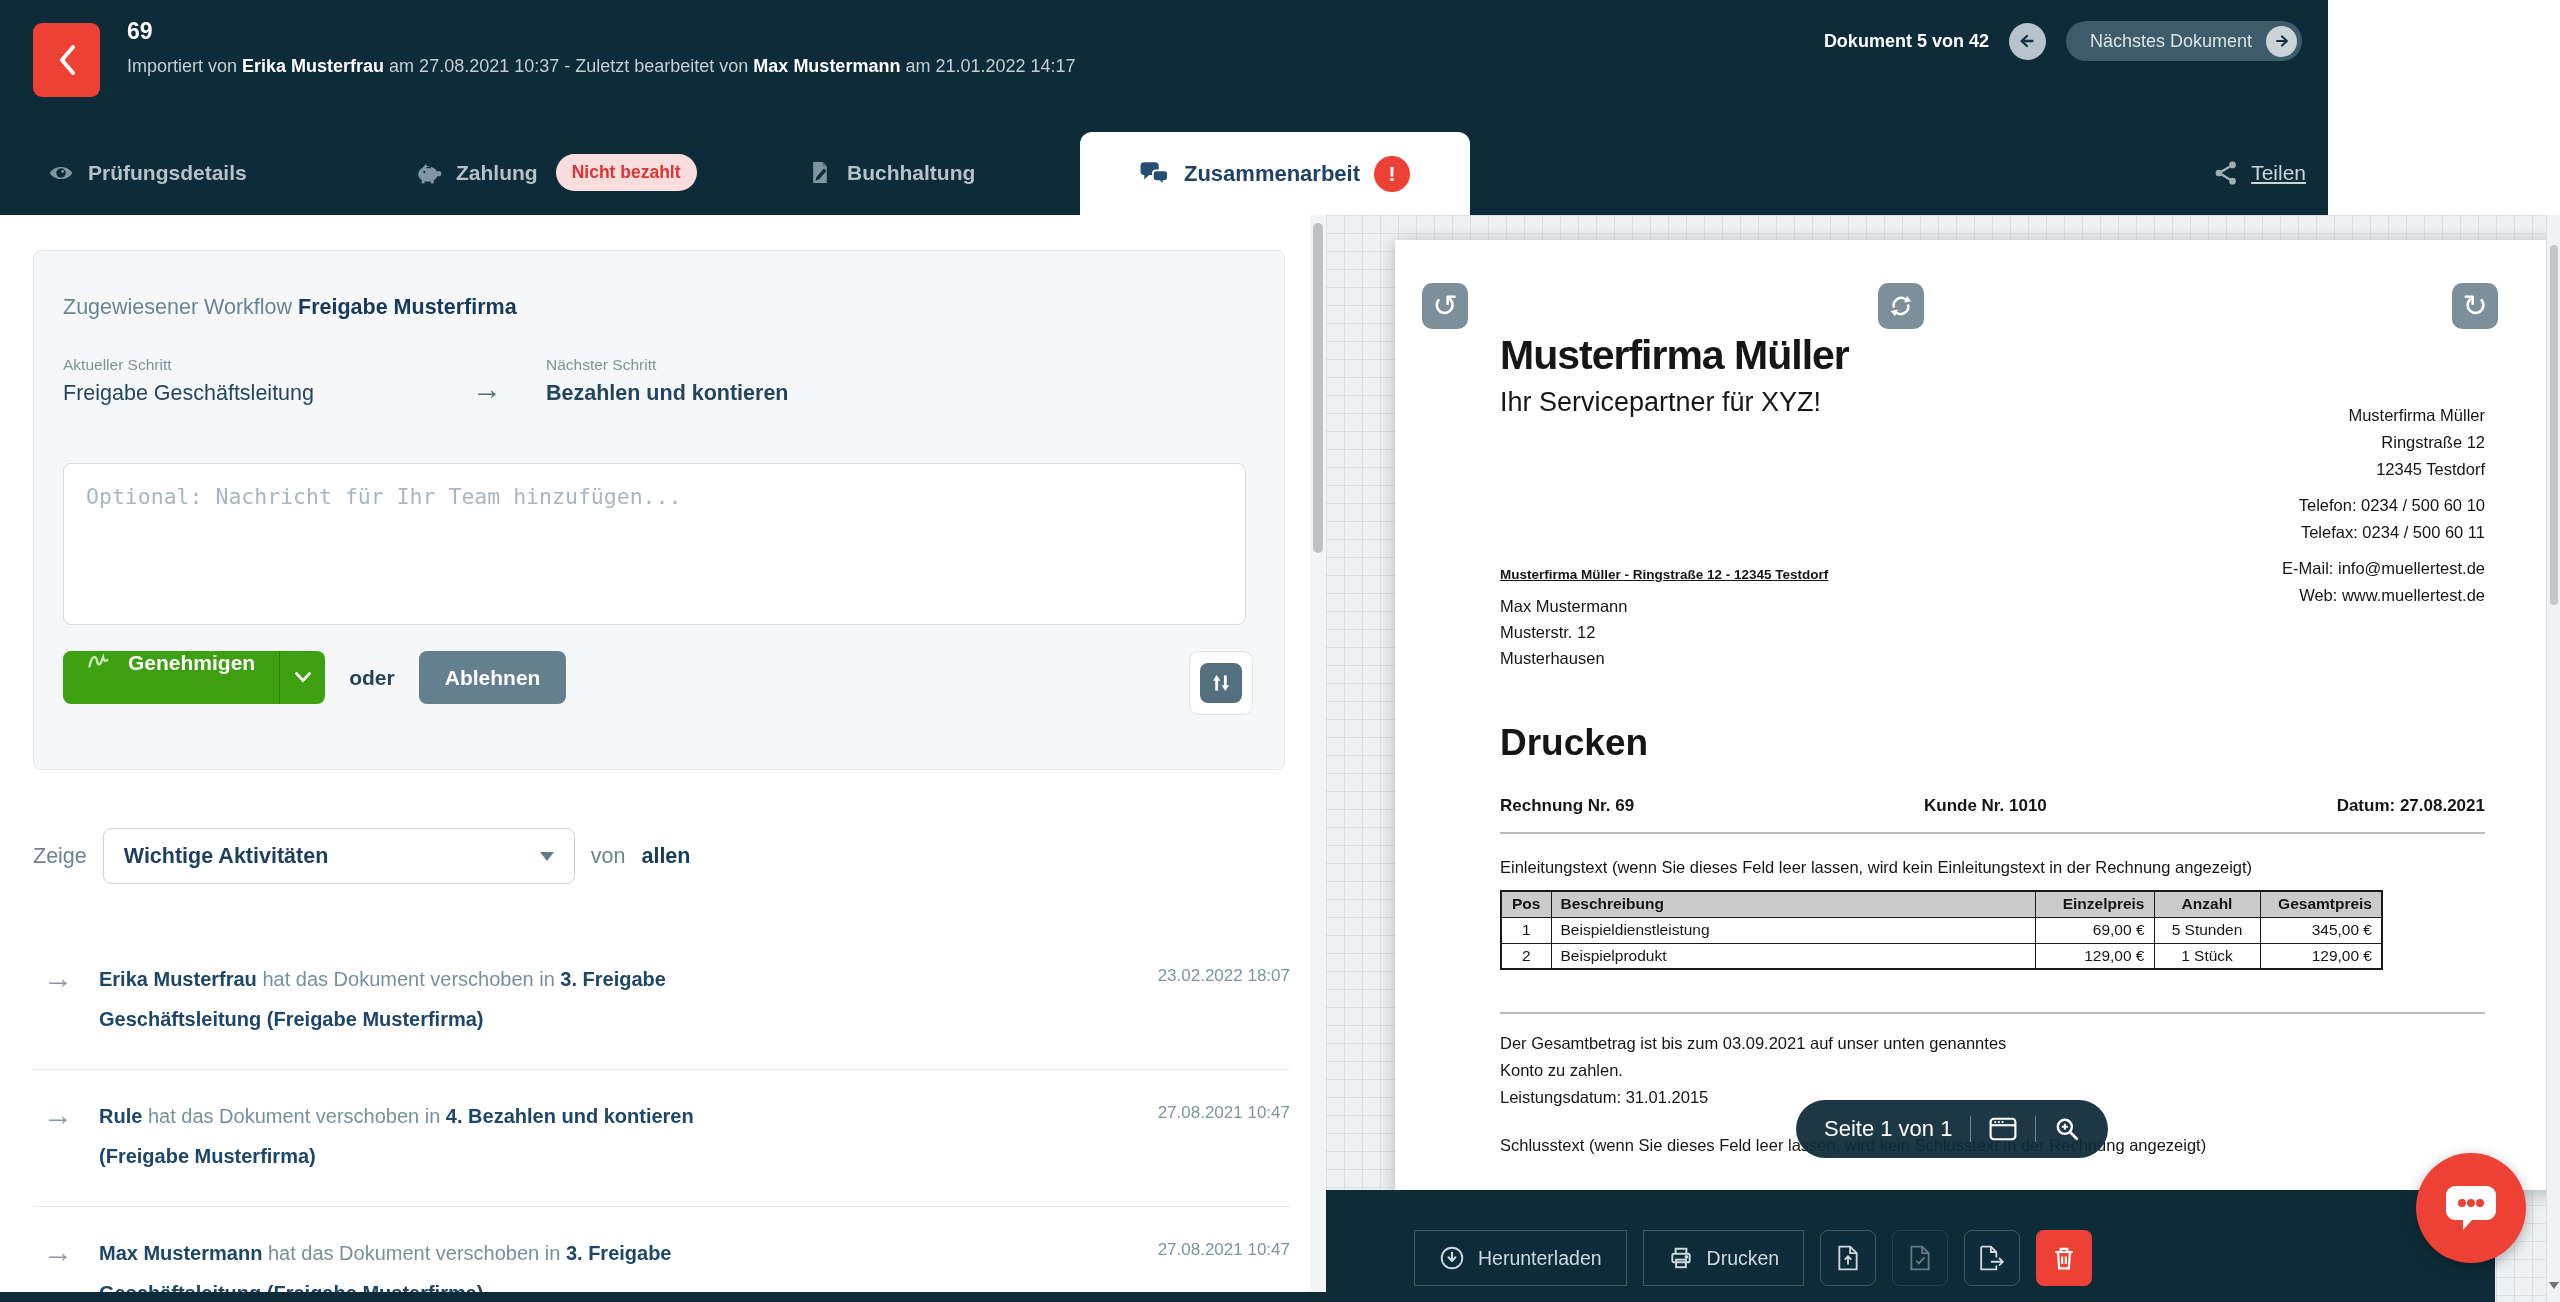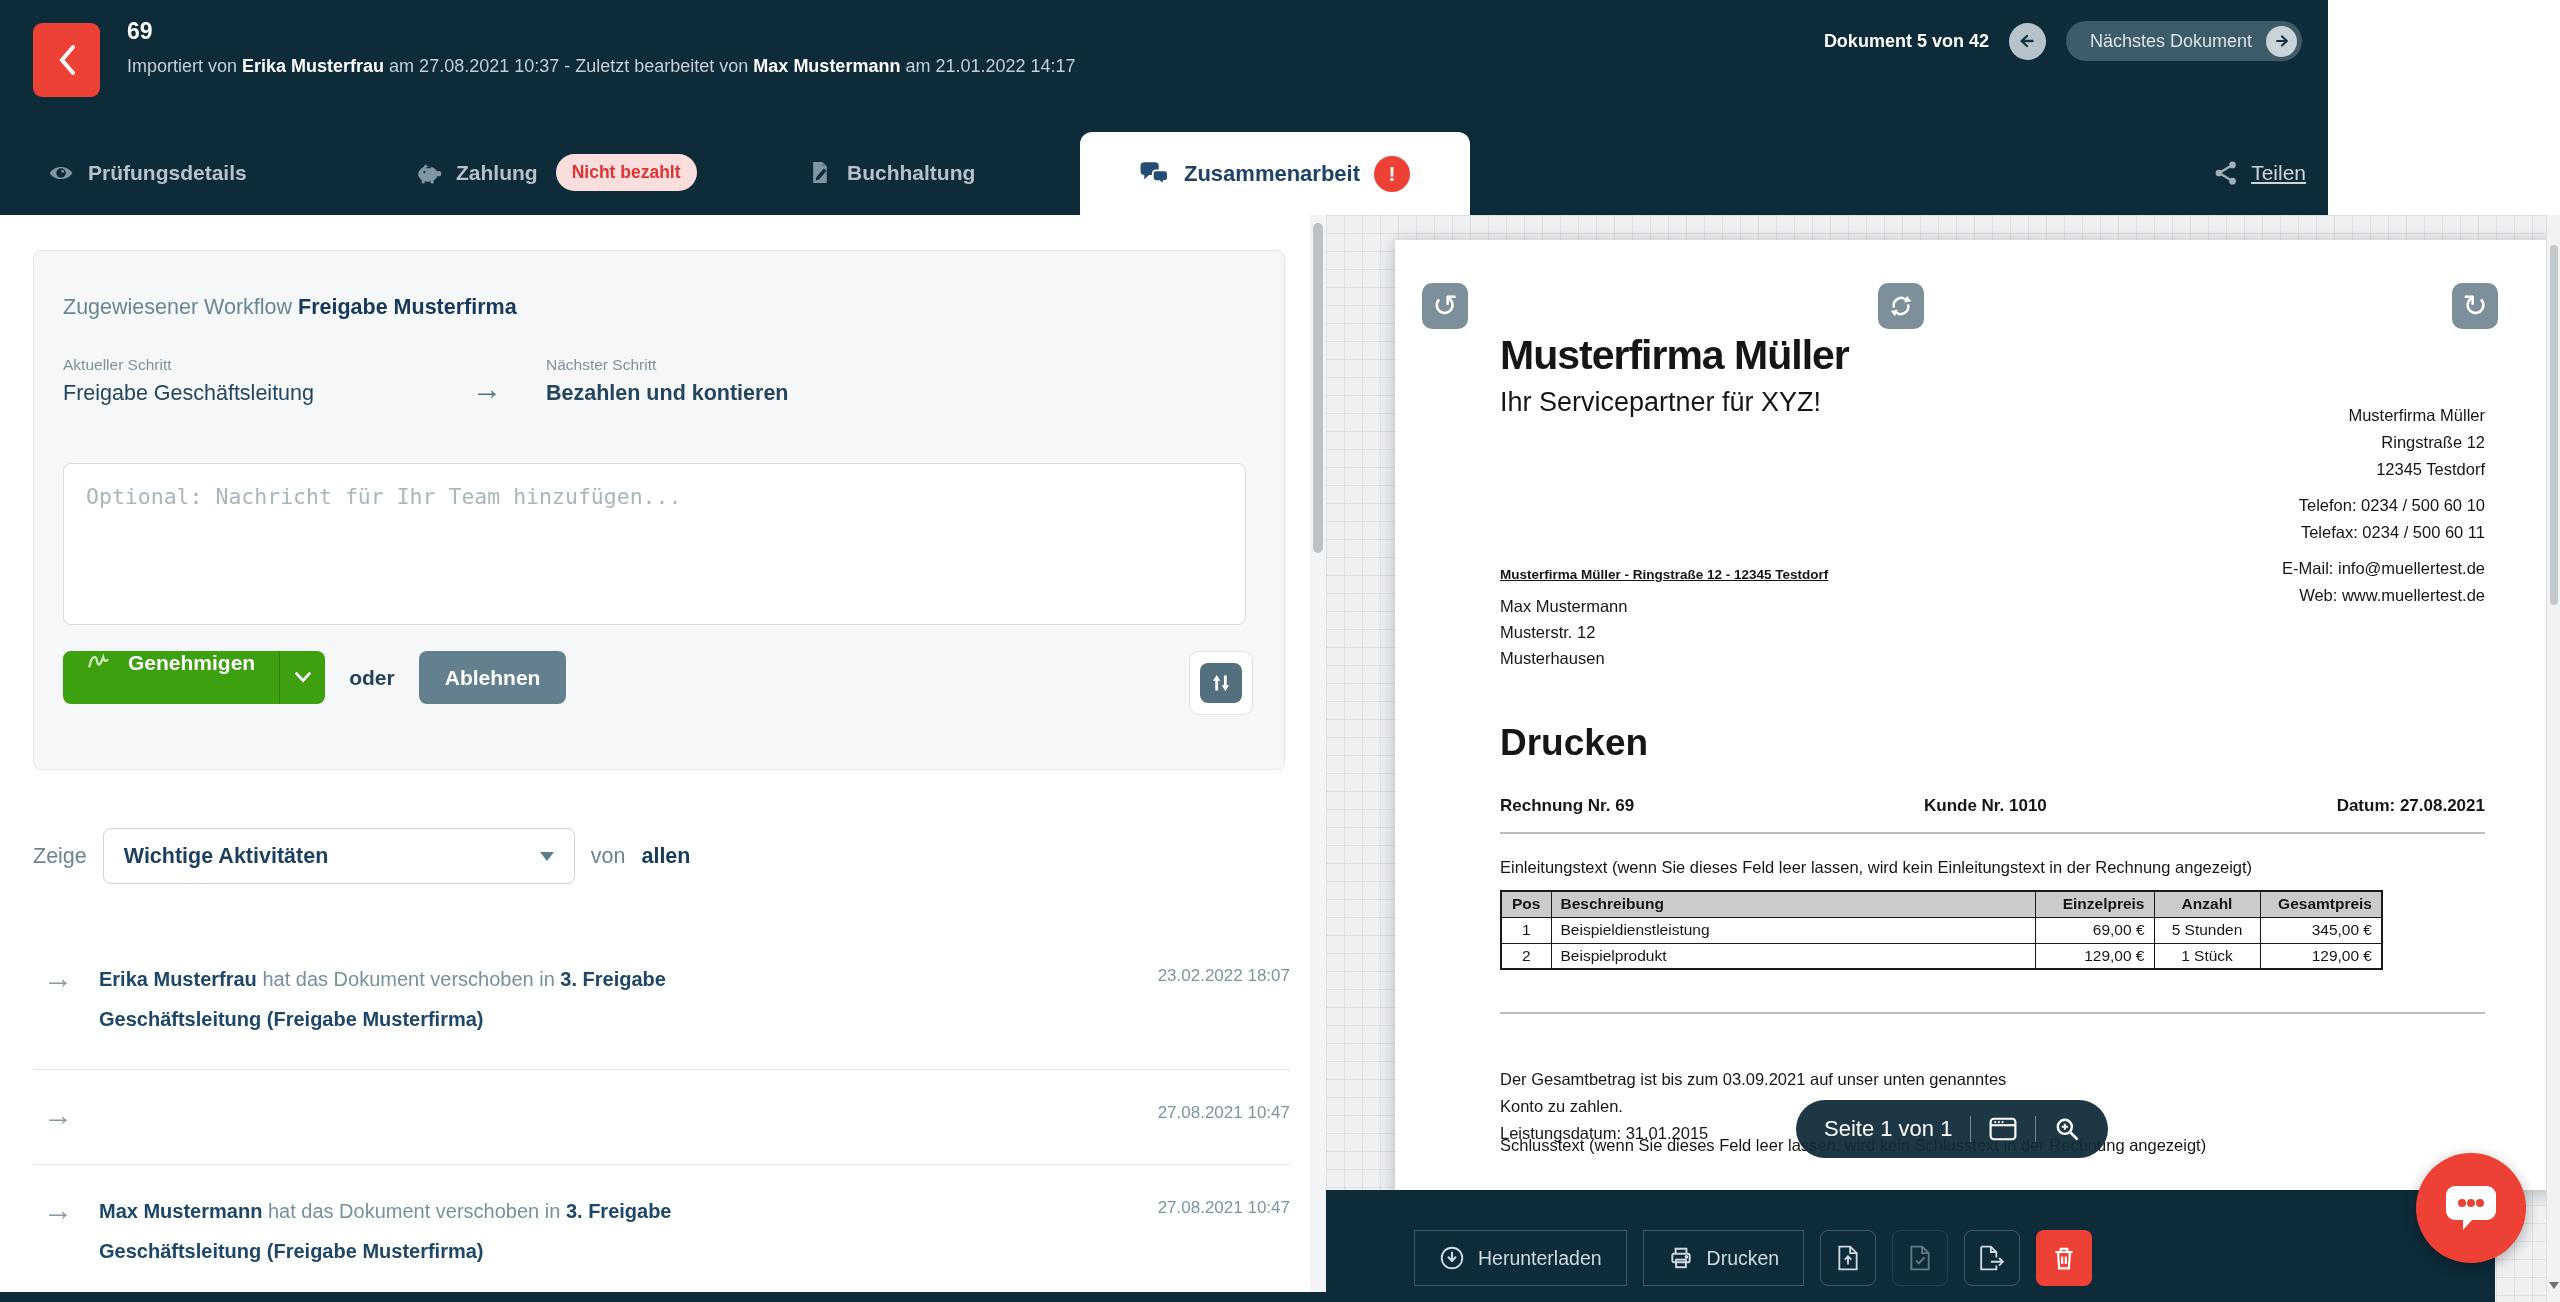--- a/index.html
+++ b/index.html
@@ -115,21 +115,21 @@
   .inv-intro{left:105px;top:618px;font-size:16.5px;}
   .inv-table-wrap{left:105px;top:650px;}
   .inv-table{border-collapse:collapse;font-size:15.5px;border:2px solid #1a1a1a;}
   .inv-table th,.inv-table td{border:1px solid #1a1a1a;padding:2px 9px;height:26px;}
   .inv-table th{background:#cbcbcb;text-align:left;}
   .c-pos{width:50px;text-align:center !important;}
   .c-desc{width:484px;}
   .c-ep{width:119px;text-align:right !important;}
   .c-qty{width:106px;text-align:center !important;}
   .c-gp{width:122px;text-align:right !important;}
-  .inv-note{left:105px;top:790px;font-size:16.5px;line-height:27px;margin-top:36px;}
+  .inv-note{left:105px;top:790px;font-size:16.5px;line-height:27px;}
   .inv-totals{left:700px;right:110px;top:790px;font-size:16.5px;line-height:27px;}
   .tot-row{display:flex;justify-content:space-between;}
   .tot-final{font-weight:bold;}
   .inv-closing{left:105px;top:896px;font-size:16.5px;white-space:nowrap;}
 
   .page-pill{position:absolute;left:470px;top:885px;height:58px;border-radius:29px;
              background:rgba(16,42,57,.94);display:flex;align-items:center;gap:18px;
              padding:0 28px;color:#fff;font-size:22px;z-index:4;}
   .pill-sep{width:1px;height:26px;background:rgba(255,255,255,.4);}
   .pill-btn{background:none;border:none;display:flex;padding:0;}
@@ -298,20 +298,21 @@
     </div>
 
     <div class="activity-list">
       <div class="act-item">
         <span class="act-arrow">→</span>
         <span class="act-text"><b>Erika Musterfrau</b><span> hat das Dokument verschoben in </span><b>3. Freigabe Geschäftsleitung (Freigabe Musterfirma)</b></span>
         <span class="act-ts">23.02.2022 18:07</span>
       </div>
       <div class="act-item">
         <span class="act-arrow">→</span>
+        <span class="act-text"><b>Rule</b><span> hat das Dokument verschoben in </span><b>4. Bezahlen und kontieren (Freigabe Musterfirma)</b></span>
         <span class="act-ts">27.08.2021 10:47</span>
       </div>
       <div class="act-item">
         <span class="act-arrow">→</span>
         <span class="act-text"><b>Max Mustermann</b><span> hat das Dokument verschoben in </span><b>3. Freigabe Geschäftsleitung (Freigabe Musterfirma)</b></span>
         <span class="act-ts">27.08.2021 10:47</span>
       </div>
     </div>
   </div>
 

